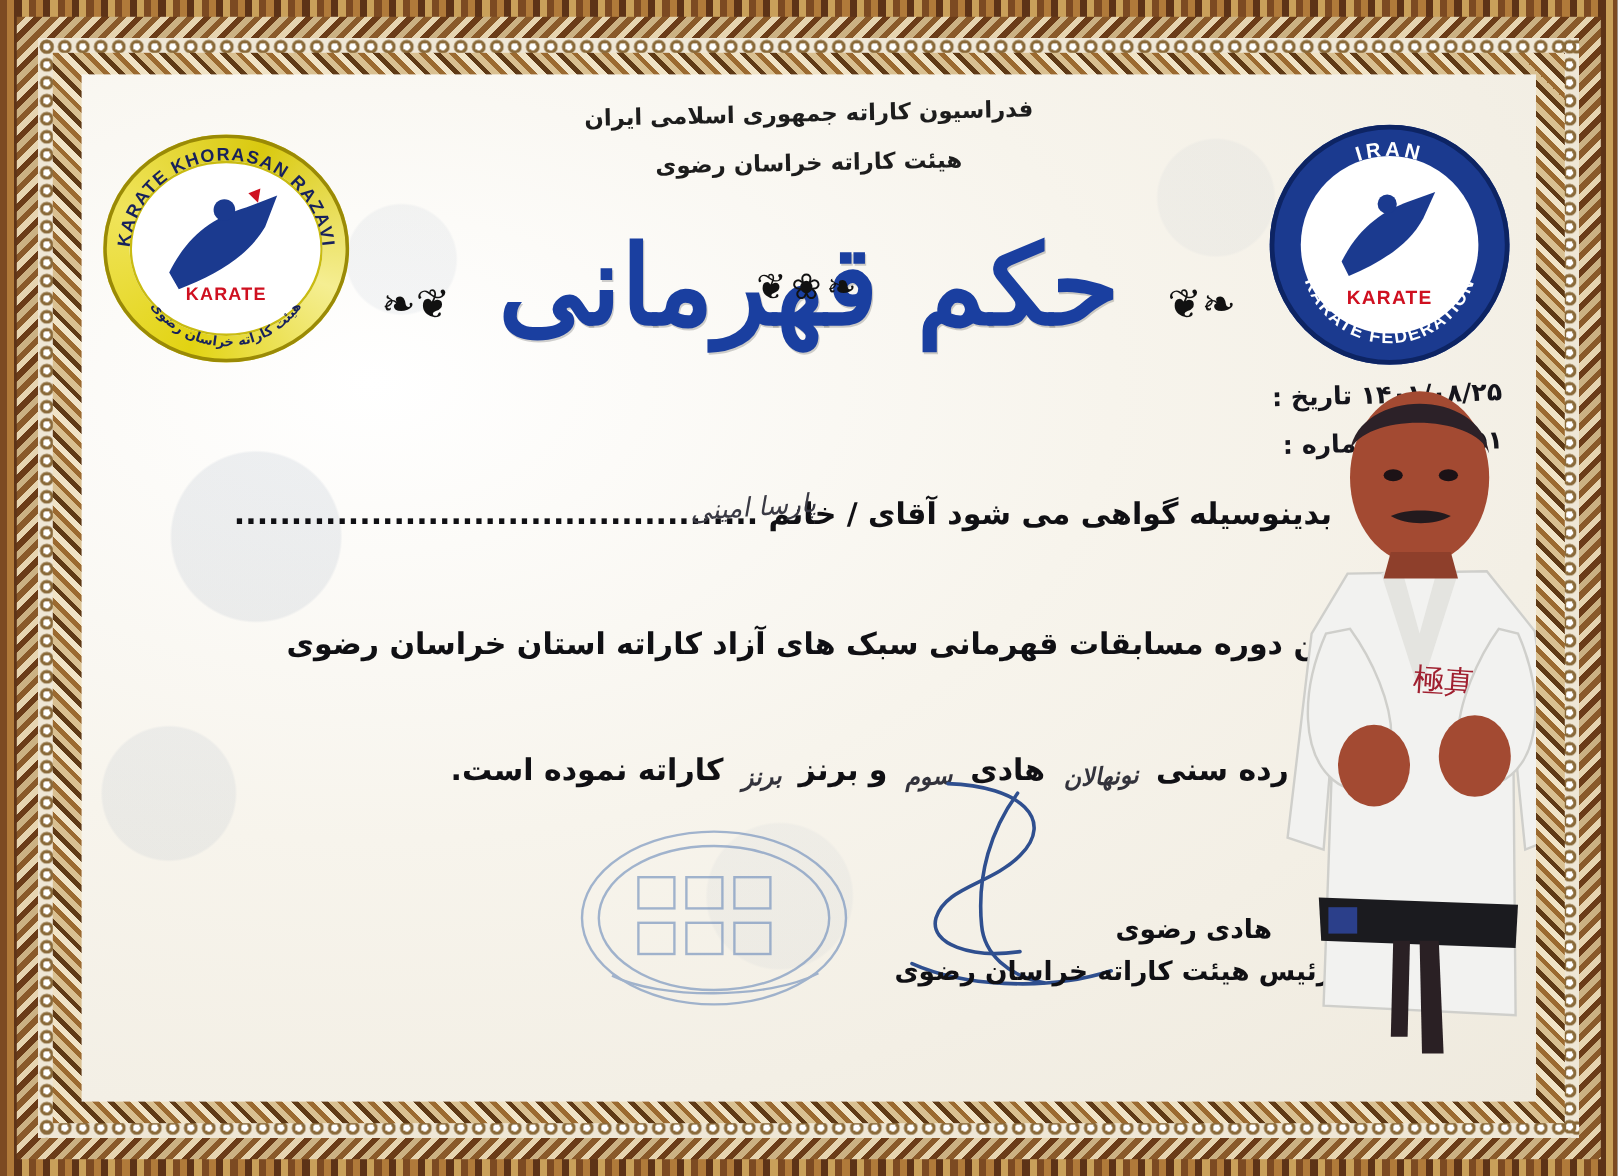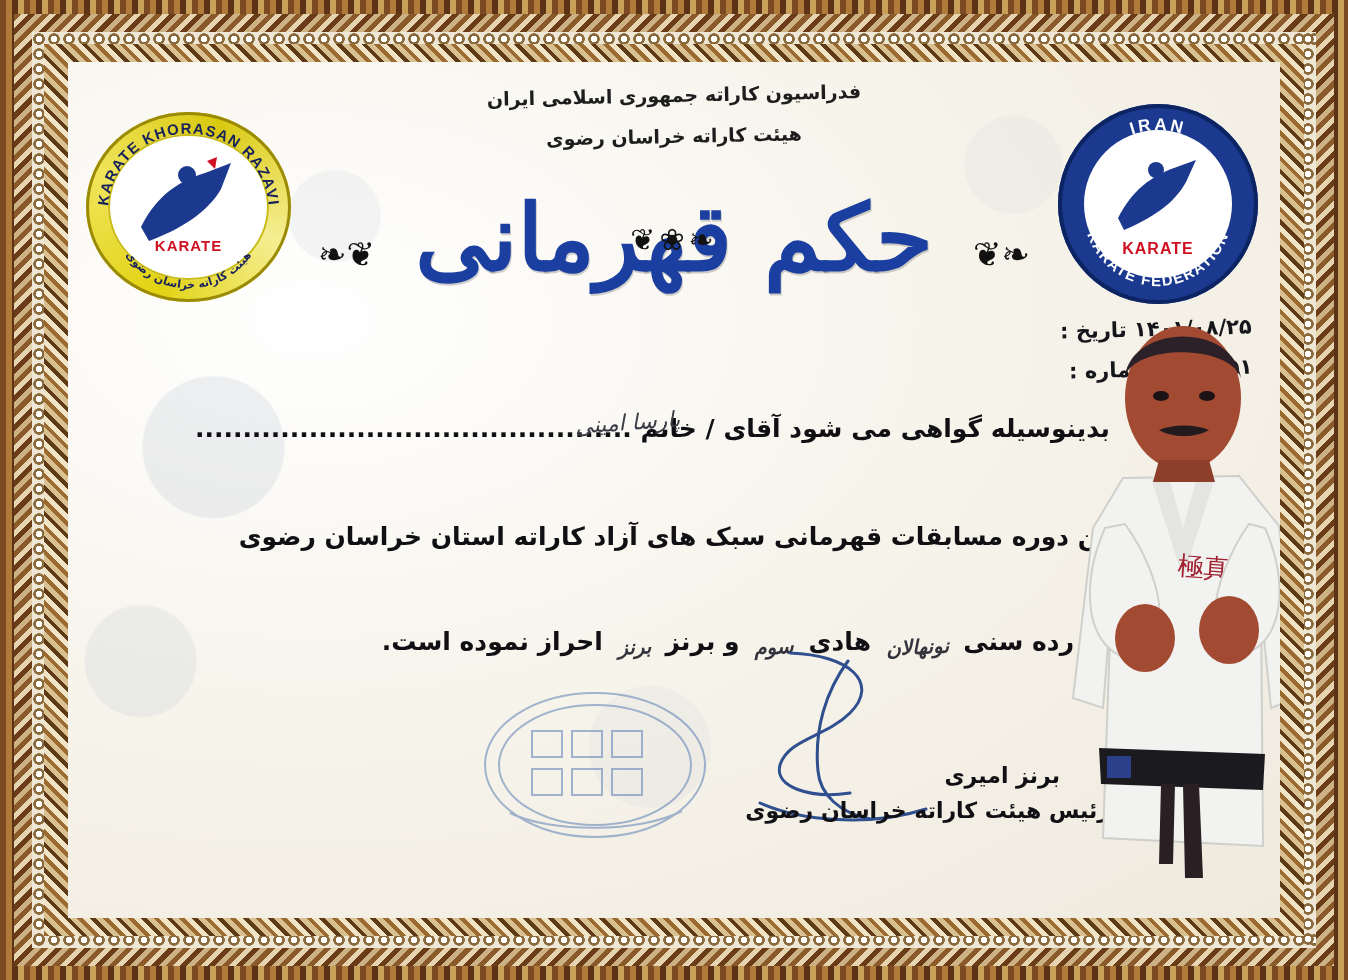--- a/index.html
+++ b/index.html
@@ -417,21 +417,21 @@
 
     <div class="body-line line2">در اولین دوره مسابقات قهرمانی سبک های آزاد کاراته استان خراسان رضوی</div>
 
     <div class="body-line line3">
       <span>در رده سنی</span>
       <span class="fill-inline">نونهالان</span>
       <span>هادی</span>
       <span class="fill-inline">سوم</span>
       <span>و برنز</span>
       <span class="fill-inline">برنز</span>
-      <span>احراز نموده است.</span>
+      <span>کاراته نموده است.</span>
     </div>
 
     <svg class="stamp" viewBox="0 0 250 185">
       <g stroke="#5b7fb5" fill="none" stroke-width="2">
         <ellipse cx="125" cy="92" rx="110" ry="72"></ellipse>
         <ellipse cx="125" cy="92" rx="96" ry="60"></ellipse>
         <rect x="62" y="58" width="30" height="26"></rect>
         <rect x="62" y="96" width="30" height="26"></rect>
         <rect x="102" y="58" width="30" height="26"></rect>
         <rect x="102" y="96" width="30" height="26"></rect>
@@ -442,21 +442,21 @@
     </svg>
 
     <svg class="signature-scribble" viewBox="0 0 230 200">
       <g stroke="#2f4f8f" fill="none" stroke-width="3" stroke-linecap="round">
         <path d="M60 10 C 120 12, 150 40, 120 70 C 96 94, 58 96, 50 122 C 44 144, 80 156, 120 150"></path>
         <path d="M118 18 C 96 48, 84 86, 88 128 C 90 152, 110 170, 140 176"></path>
         <path d="M30 160 C 70 178, 140 184, 196 166"></path>
       </g>
     </svg>
 
-    <div class="sig-name">برنز امیری</div>
+    <div class="sig-name">هادی رضوی</div>
     <div class="sig-role">رئیس هیئت کاراته خراسان رضوی</div>
 
     <svg class="photo" viewBox="0 0 300 640">
 
       <path d="M90 200 L 60 250 L 40 420 L 70 430 L 78 330 L 70 560 L 230 568 L 228 330 L 238 430 L 268 418 L 246 248 L 206 198 Z" fill="#f2f2f0" stroke="#cfcfcb" stroke-width="2"></path>
 
       <path d="M118 200 L 150 300 L 182 200 L 166 192 L 150 250 L 134 192 Z" fill="#e4e4e0"></path>
 
       <path d="M66 470 L 232 476 L 230 512 L 68 506 Z" fill="#1b1b1f"></path>
       <path d="M150 506 L 166 506 L 170 600 L 152 600 Z" fill="#2a2024"></path>

